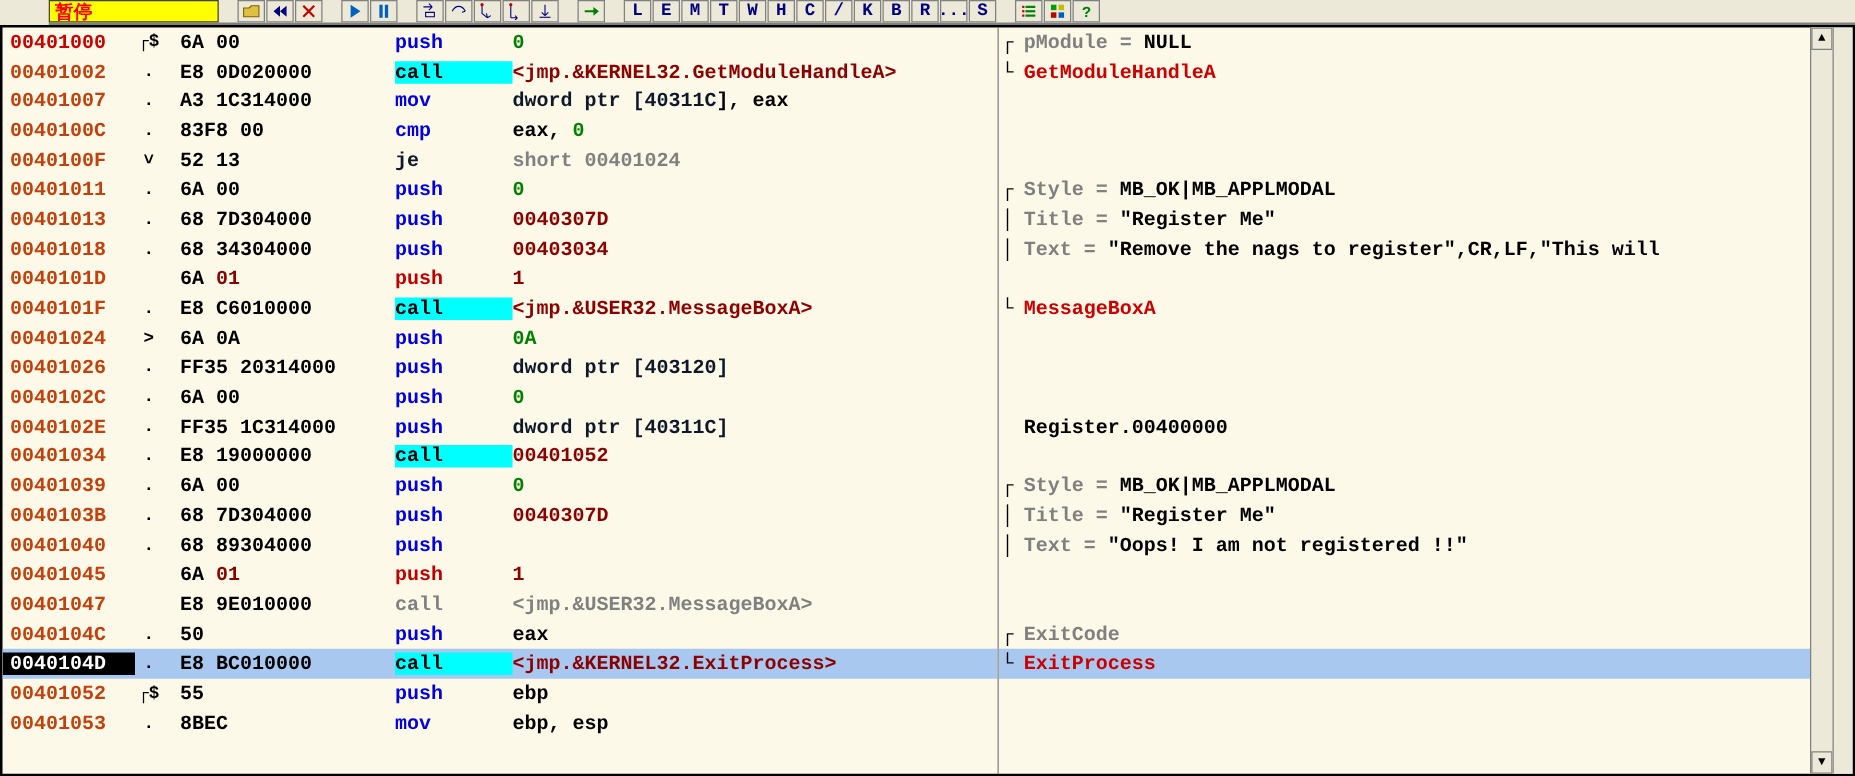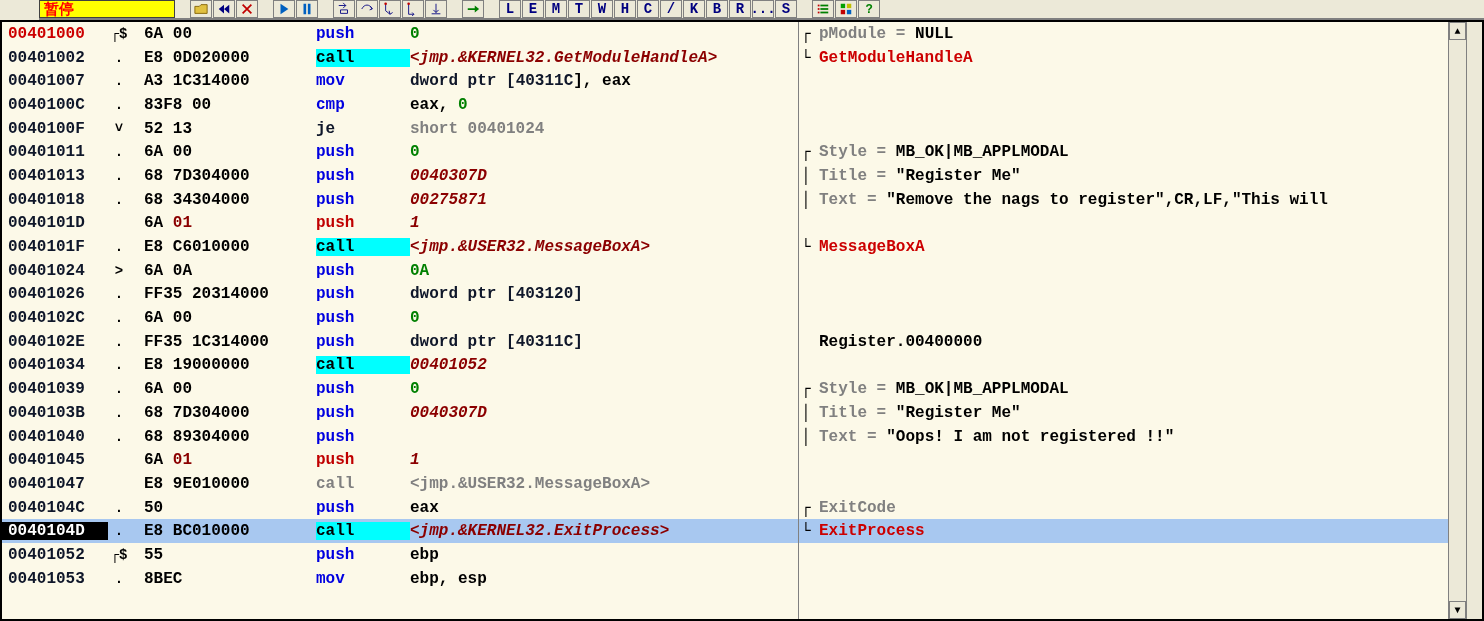--- a/index.html
+++ b/index.html
@@ -16,38 +16,38 @@
   .main { display:flex; height:601px; position:relative; background:#fcf9e8; border:2px solid #000; }
   .disasm { flex:0 0 796px; overflow:hidden; position:relative;}
   .comments { flex:1 1 auto; overflow:hidden; position:relative; border-left:1px solid #808080; min-width:0;}
   .scroll { width:18px; background:#ece9d8; border-left:1px solid #808080; display:flex; flex-direction:column;}
   .scroll .sbtn { height:18px; border:1px solid #808080; display:flex; align-items:center; justify-content:center; font-size:10px; background:#ece9d8;}
   .scroll .thumb { flex:1; }
   .rightbar { width:16px; background:#ece9d8; border-left:1px solid #808080;}
   
   .row { height:23.7px; display:flex; align-items:center; white-space:pre; overflow:hidden;}
   .row.sel { background:#a8c8f0; }
-  .addr { width:106px; padding-left:6px; font-weight:bold; color:#0f172a;}
+  .addr { width:106px; padding-left:6px; font-weight:bold; color:#c2410c;}
   .addr.entry { color:#cc0000; font-weight:bold;}
   .addr.selinv { background:#000; color:#fff;}
   .mk { width:22px; color:#000; text-align:center; font-size:14px;}
   .graph { width:14px; position:relative;}
   .bytes { width:172px; color:#000; font-weight:bold;}
   .bytes .byte-arg { color:#000;}
   .bytes .byte-red { color:#8b0000;}
   .mn   { width:94px; font-weight:bold;}
   .ops  { flex:1; font-weight:bold; min-width:0; overflow:hidden;}
   .mn.blue { color:#0000e0;}
   .mn.call { background:#00ffff; color:#000;}
   .mn.callgrey { color:#808080;}
   .mn.red { color:#c00000;}
   .mn.grey { color:#0f172a;}
   .op-blue { color:#0f172a;}
   .op-green{ color:#008000;}
-  .op-red { color:#8b0000;font-style:italic;}
+  .op-red { color:#8b0000;}
   .op-black{ color:#000;}
   .op-grey { color:#808080;}
   
   .crow { height:23.7px; display:flex; align-items:center; white-space:pre; overflow:hidden;}
   .crow.sel { background:#a8c8f0;}
   .ctext { padding-left:6px; font-weight:bold;text-align:center;}
   .c-grey{ color:#808080;}
   .c-black{ color:#000;}
   .c-red { color:#cc0000;}
   .bracket { display:inline-block; width:14px; text-align:center; color:#000; font-weight:bold;}
@@ -173,21 +173,21 @@
 
 <div class="main">
   <div class="disasm" id="disasm">
       <div class="row"><div class="addr entry">00401000</div><div class="mk">┌$</div><div class="graph"></div><div class="bytes"><span>6A </span><span class="byte-arg">00</span></div><div class="mn blue">push</div><div class="ops"><span class="op-green">0</span></div></div>
       <div class="row"><div class="addr ">00401002</div><div class="mk">.</div><div class="graph"></div><div class="bytes"><span>E8 </span><span class="byte-arg">0D020000</span></div><div class="mn call">call</div><div class="ops"><span class="op-red">&lt;jmp.&amp;KERNEL32.GetModuleHandleA&gt;</span></div></div>
       <div class="row"><div class="addr ">00401007</div><div class="mk">.</div><div class="graph"></div><div class="bytes"><span>A3 </span><span class="byte-arg">1C314000</span></div><div class="mn blue">mov</div><div class="ops"><span class="op-blue">dword ptr </span><span class="op-blue">[</span><span class="op-blue">40311C</span><span class="op-black">], </span><span class="op-black">eax</span></div></div>
       <div class="row"><div class="addr ">0040100C</div><div class="mk">.</div><div class="graph"></div><div class="bytes"><span>83F8 </span><span class="byte-arg">00</span></div><div class="mn blue">cmp</div><div class="ops"><span class="op-black">eax</span><span class="op-black">, </span><span class="op-green">0</span></div></div>
       <div class="row"><div class="addr ">0040100F</div><div class="mk">˅</div><div class="graph"></div><div class="bytes"><span>52 </span><span class="byte-arg">13</span></div><div class="mn grey">je</div><div class="ops"><span class="op-grey">short 00401024</span></div></div>
       <div class="row"><div class="addr ">00401011</div><div class="mk">.</div><div class="graph"></div><div class="bytes"><span>6A </span><span class="byte-arg">00</span></div><div class="mn blue">push</div><div class="ops"><span class="op-green">0</span></div></div>
       <div class="row"><div class="addr ">00401013</div><div class="mk">.</div><div class="graph"></div><div class="bytes"><span>68 </span><span class="byte-arg">7D304000</span></div><div class="mn blue">push</div><div class="ops"><span class="op-red">0040307D</span></div></div>
-      <div class="row"><div class="addr ">00401018</div><div class="mk">.</div><div class="graph"></div><div class="bytes"><span>68 </span><span class="byte-arg">34304000</span></div><div class="mn blue">push</div><div class="ops"><span class="op-red">00275871</span></div></div>
+      <div class="row"><div class="addr ">00401018</div><div class="mk">.</div><div class="graph"></div><div class="bytes"><span>68 </span><span class="byte-arg">34304000</span></div><div class="mn blue">push</div><div class="ops"><span class="op-red">00403034</span></div></div>
       <div class="row"><div class="addr ">0040101D</div><div class="mk"></div><div class="graph"></div><div class="bytes"><span>6A </span><span class="byte-red">01</span></div><div class="mn red">push</div><div class="ops"><span class="op-red">1</span></div></div>
       <div class="row"><div class="addr ">0040101F</div><div class="mk">.</div><div class="graph"></div><div class="bytes"><span>E8 </span><span class="byte-arg">C6010000</span></div><div class="mn call">call</div><div class="ops"><span class="op-red">&lt;jmp.&amp;USER32.MessageBoxA&gt;</span></div></div>
       <div class="row"><div class="addr ">00401024</div><div class="mk">&gt;</div><div class="graph"></div><div class="bytes"><span>6A </span><span class="byte-arg">0A</span></div><div class="mn blue">push</div><div class="ops"><span class="op-green">0A</span></div></div>
       <div class="row"><div class="addr ">00401026</div><div class="mk">.</div><div class="graph"></div><div class="bytes"><span>FF35 </span><span class="byte-arg">20314000</span></div><div class="mn blue">push</div><div class="ops"><span class="op-blue">dword ptr </span><span class="op-blue">[</span><span class="op-blue">403120</span><span class="op-blue">]</span></div></div>
       <div class="row"><div class="addr ">0040102C</div><div class="mk">.</div><div class="graph"></div><div class="bytes"><span>6A </span><span class="byte-arg">00</span></div><div class="mn blue">push</div><div class="ops"><span class="op-green">0</span></div></div>
       <div class="row"><div class="addr ">0040102E</div><div class="mk">.</div><div class="graph"></div><div class="bytes"><span>FF35 </span><span class="byte-arg">1C314000</span></div><div class="mn blue">push</div><div class="ops"><span class="op-blue">dword ptr </span><span class="op-blue">[</span><span class="op-blue">40311C</span><span class="op-blue">]</span></div></div>
       <div class="row"><div class="addr ">00401034</div><div class="mk">.</div><div class="graph"></div><div class="bytes"><span>E8 </span><span class="byte-arg">19000000</span></div><div class="mn call">call</div><div class="ops"><span class="op-red">00401052</span></div></div>
       <div class="row"><div class="addr ">00401039</div><div class="mk">.</div><div class="graph"></div><div class="bytes"><span>6A </span><span class="byte-arg">00</span></div><div class="mn blue">push</div><div class="ops"><span class="op-green">0</span></div></div>
       <div class="row"><div class="addr ">0040103B</div><div class="mk">.</div><div class="graph"></div><div class="bytes"><span>68 </span><span class="byte-arg">7D304000</span></div><div class="mn blue">push</div><div class="ops"><span class="op-red">0040307D</span></div></div>
       <div class="row"><div class="addr ">00401040</div><div class="mk">.</div><div class="graph"></div><div class="bytes"><span>68 </span><span class="byte-arg">89304000</span></div><div class="mn blue">push</div></div>

